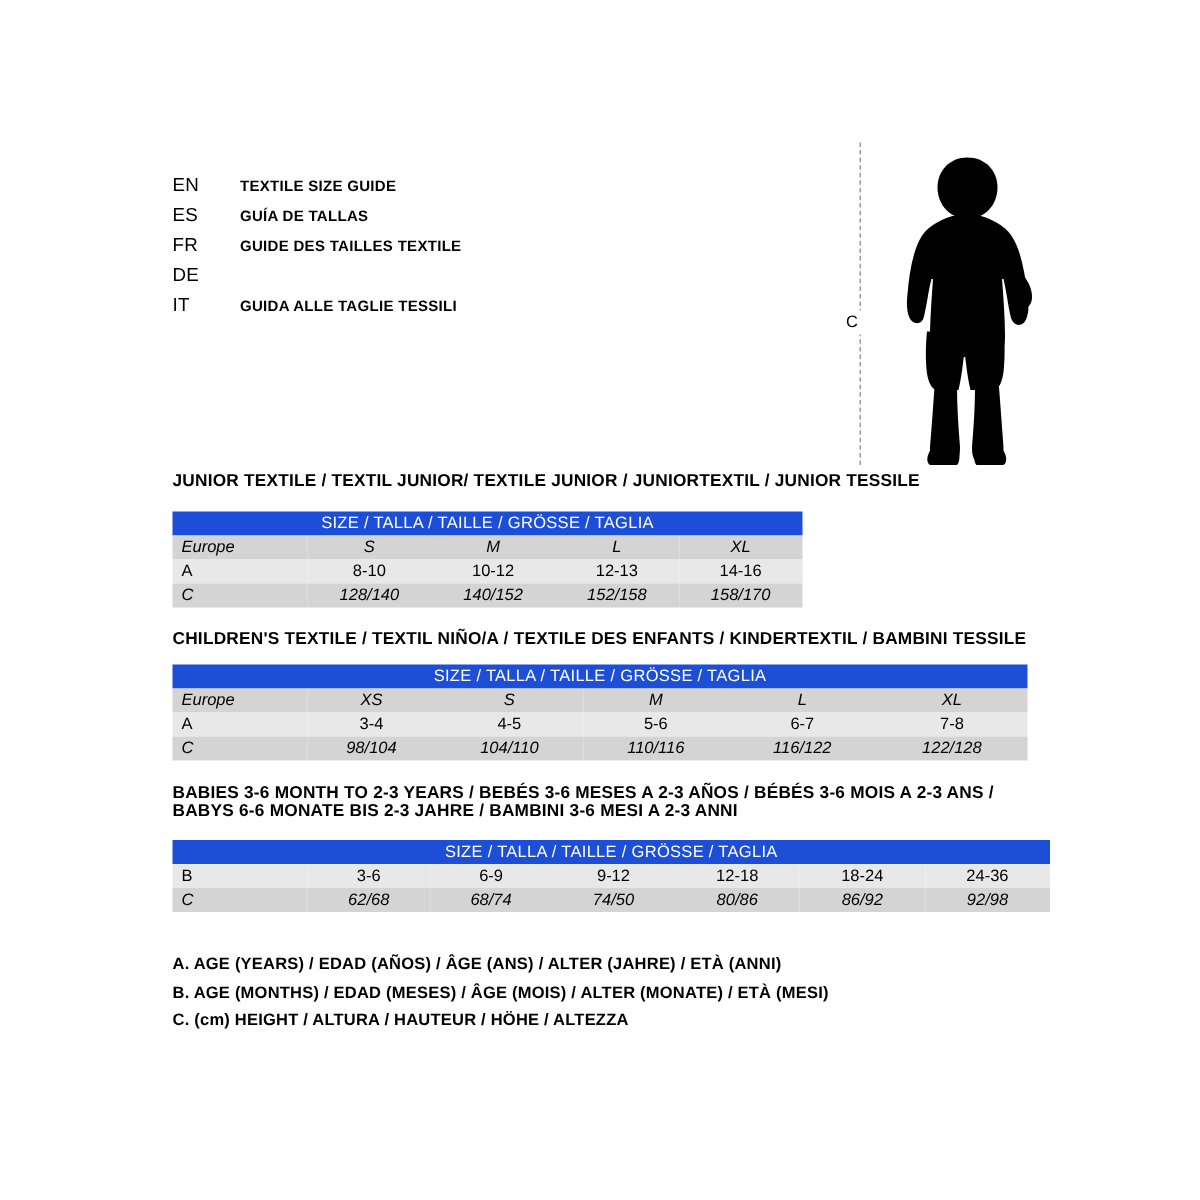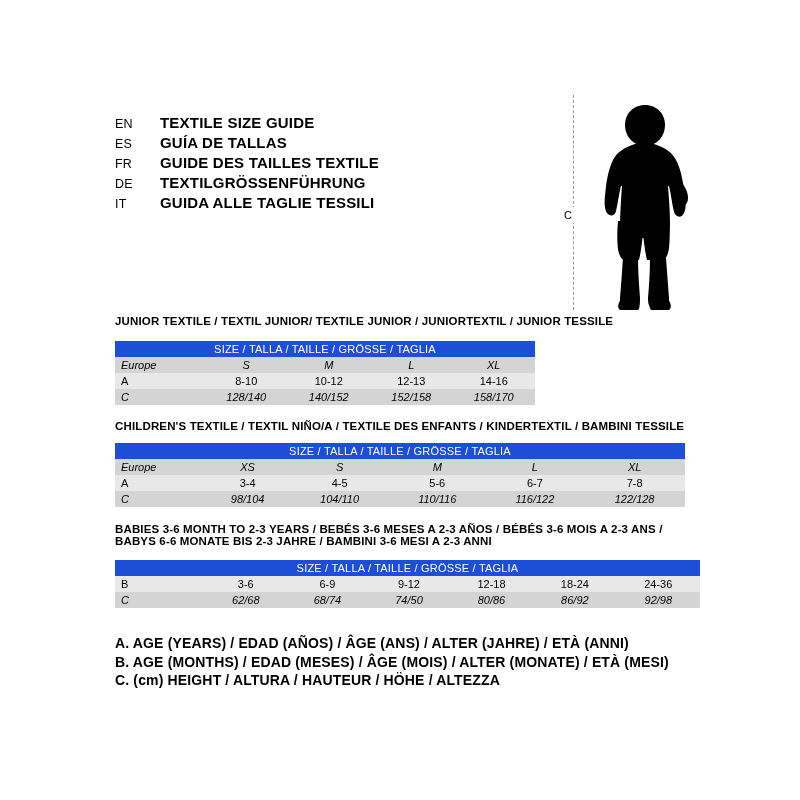--- a/index.html
+++ b/index.html
@@ -34,21 +34,21 @@
     align-items: baseline;
     height: 20px;
     line-height: 20px;
   }
   .lang-code {
     width: 45px;
     font-size: 12.5px;
     letter-spacing: 0.2px;
   }
   .lang-title {
-    font-size: 15px;
+    font-size: 10px;
     font-weight: bold;
     letter-spacing: 0.2px;
   }
 
   
   .figure-area {
     position: absolute;
     left: 540px;
     top: 95px;
     width: 200px;
@@ -122,21 +122,21 @@
     text-align: left !important;
     padding-left: 6px !important;
     width: 84px;
   }
 
   
   .footnotes {
     position: absolute;
     left: 115px;
     top: 634px;
-    font-size: 14px;
+    font-size: 11px;
     font-weight: bold;
     line-height: 18.5px;
     letter-spacing: 0.15px;
   }
 </style>
 </head>
 <body>
 
 <div class="page">
 
@@ -148,21 +148,20 @@
     <div class="lang-row">
       <span class="lang-code">ES</span>
       <span class="lang-title">GUÍA DE TALLAS</span>
     </div>
     <div class="lang-row">
       <span class="lang-code">FR</span>
       <span class="lang-title">GUIDE DES TAILLES TEXTILE</span>
     </div>
     <div class="lang-row">
       <span class="lang-code">DE</span>
-      <span class="lang-title">TEXTILGRÖSSENFÜHRUNG</span>
     </div>
     <div class="lang-row">
       <span class="lang-code">IT</span>
       <span class="lang-title">GUIDA ALLE TAGLIE TESSILI</span>
     </div>
   </div>
 
   <div class="figure-area">
     <div class="dash-line"></div>
     <div class="c-label">C</div>

